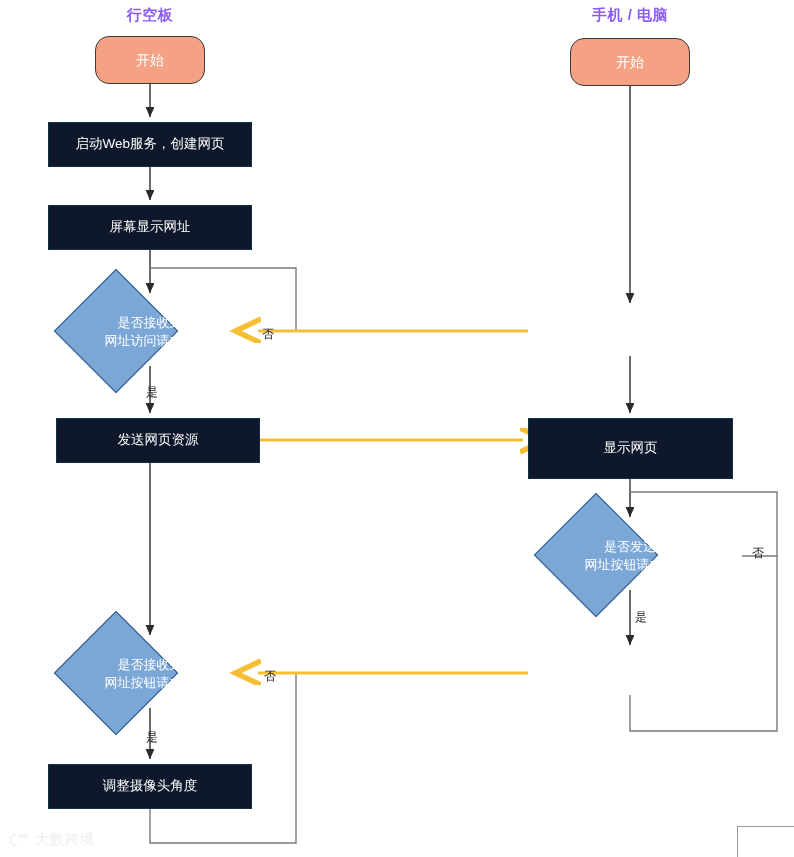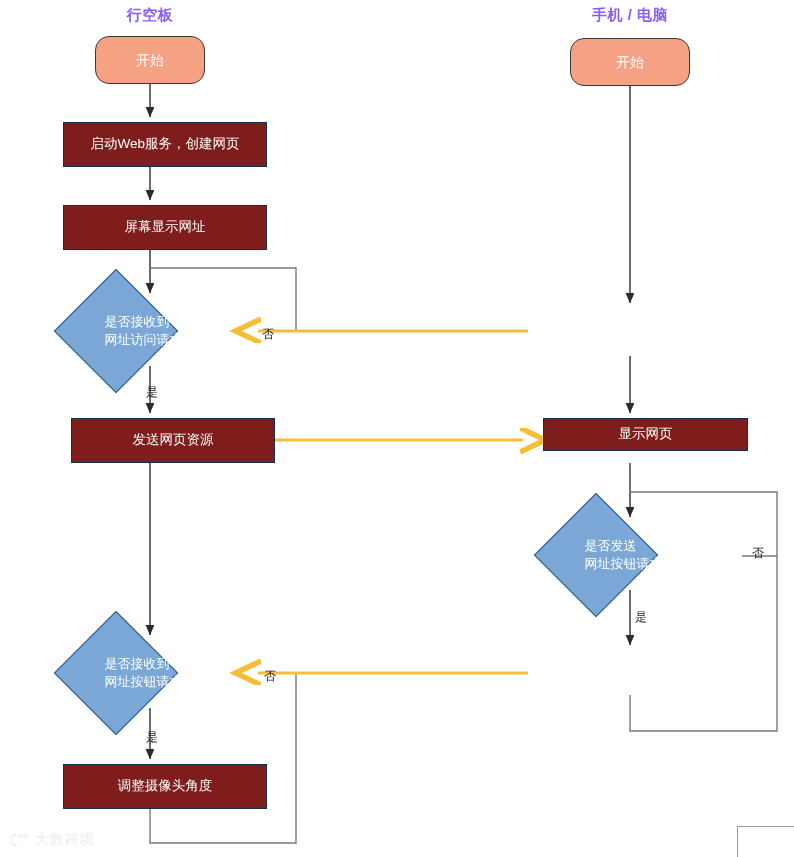--- a/index.html
+++ b/index.html
@@ -34,48 +34,47 @@
     white-space: nowrap;
     transform: translateX(-50%);
     letter-spacing: 0.5px;
   }
   .node {
     position: absolute;
     box-sizing: border-box;
     display: flex;
     align-items: center;
     justify-content: center;
+    text-align: center;
     color: #ffffff;
     font-size: 13.5px;
     line-height: 1.35;
     white-space: pre-line;
   }
   .node.process {
-    background: #7f1d1d;
+    background: #0f172a;
     border: 1px solid #12324b;
-    margin-left: 15px;
   }
   .node.terminator {
     background: #f4a283;
     border: 1.5px solid #3a3a3a;
     border-radius: 14px;
     font-size: 14px;
   }
   .node.decision {
     background: transparent;
     border: none;
     color: #ffffff;
     font-size: 13px;
     z-index: 3;
     pointer-events: none;
   }
   .node.decision .dtext {
     position: relative;
     z-index: 4;
-    font-family: Liberation Mono, monospace;
   }
   .diamond-shape {
     position: absolute;
     background: #7ba7d7;
     border: 1px solid #2e5c8a;
     transform: rotate(45deg);
     box-sizing: border-box;
   }
   .edge-label {
     position: absolute;
@@ -195,21 +194,21 @@
 
   <div class="node process" style="left:48px; top:764px; width:204px; height:45px;">
     <span>调整摄像头角度</span>
   </div>
 
   <div class="node terminator" style="left:570px; top:38px; width:120px; height:48px;">
     <span>开始</span>
   </div>
 
 
-  <div class="node process" style="left:528px; top:418px; width:205px; height:33px;">
+  <div class="node process" style="left:528px; top:418px; width:205px; height:61px;">
     <span>显示网页</span>
   </div>
 
   <div class="node decision" style="left:520px; top:522px; width:220px; height:67px;">
     <span class="dtext">是否发送
 网址按钮请求？</span>
   </div>
 
 
   <div class="edge-label" style="left:268px; top:334px;">否</div>

